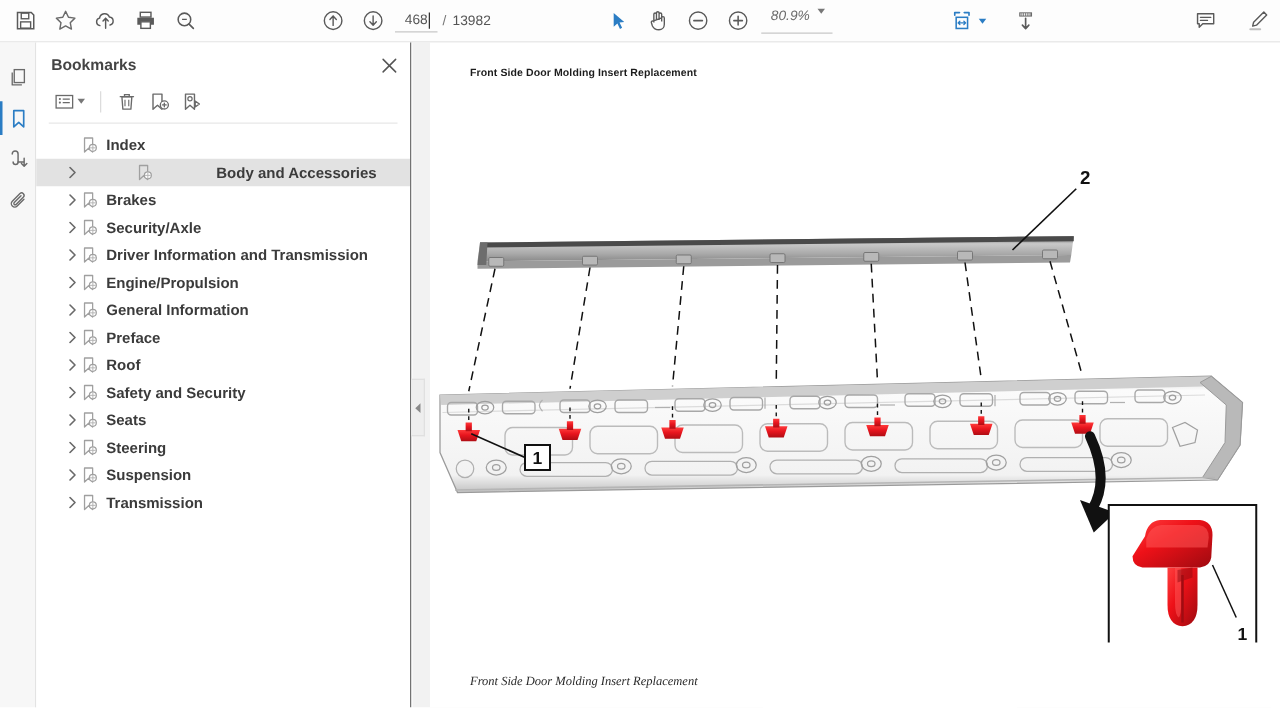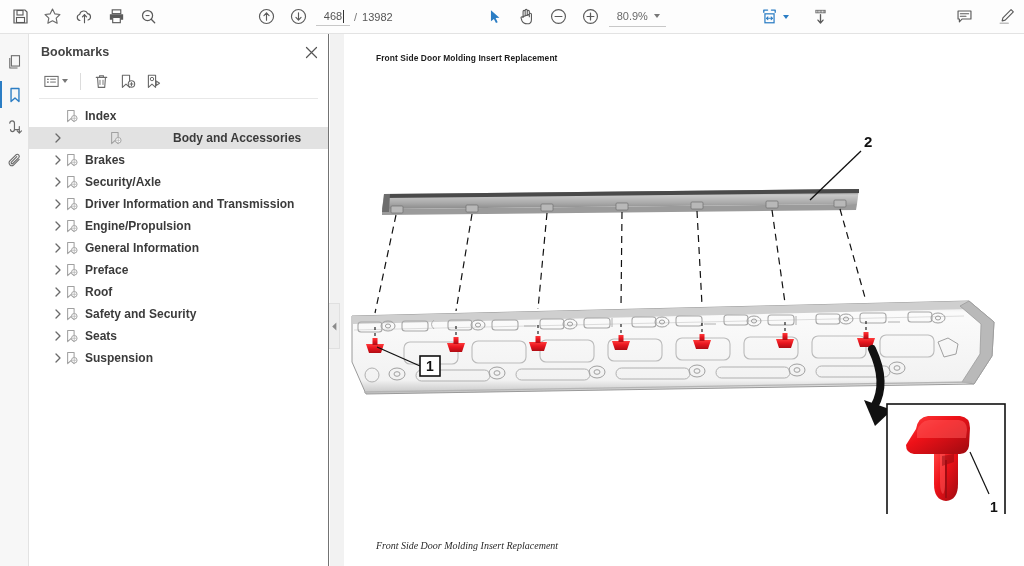--- a/index.html
+++ b/index.html
@@ -45,26 +45,27 @@
   }
   .pagenum-wrap { position: relative; display: inline-block; }
   .caret {
     position: absolute; right: 6px; top: 3px;
     width: 1px; height: 13px; background: #333;
   }
   .pagesep { margin: 0 5px 0 4px; color: #777; }
   .pagetotal { color: #555; font-size: 11px; text-align: right; }
 
   .zoombox {
-    display: flex; align-items: center;
+    display: flex; align-items: flex-start;
     border-bottom: 1px solid #c8c8c8;
     padding: 0 2px 1px 2px;
     margin: 0 2px;
     height: 20px;
     cursor: pointer;
+    font-style: italic;
   }
   .zoomval { font-size: 11px; color: #6a6a6a; padding: 0 6px; }
   .tri-down {
     width: 0; height: 0;
     border-left: 3.5px solid transparent;
     border-right: 3.5px solid transparent;
     border-top: 4px solid #777;
     margin-right: 4px;
   }
   .tri-down.blue { border-top-color: #2b7dc4; }
@@ -587,21 +588,51 @@
               <path d="M2 1l4 4-4 4" fill="none" stroke="#6a6a6a" stroke-width="1.3" stroke-linecap="round" stroke-linejoin="round"></path>
             </svg>
           </span>
           <span class="bm-icon">
             <svg width="14" height="14" viewBox="0 0 16 16">
               <path d="M3 1.6h7.4v12.8L6.7 11 3 14.4z" fill="none" stroke="#a0a0a0" stroke-width="1.2" stroke-linejoin="round"></path>
               <circle cx="10.6" cy="10.6" r="3.2" fill="#fff" stroke="#a0a0a0" stroke-width="1.1"></circle>
               <path d="M8 10.6h5.2M10.6 8v5.2" stroke="#b4b4b4" stroke-width="0.9"></path>
             </svg>
           </span>
+          <span class="bm-label">Steering</span>
+        </div>
+        <div class="bm-row">
+          <span class="bm-chev">
+            <svg width="8" height="10" viewBox="0 0 8 10">
+              <path d="M2 1l4 4-4 4" fill="none" stroke="#6a6a6a" stroke-width="1.3" stroke-linecap="round" stroke-linejoin="round"></path>
+            </svg>
+          </span>
+          <span class="bm-icon">
+            <svg width="14" height="14" viewBox="0 0 16 16">
+              <path d="M3 1.6h7.4v12.8L6.7 11 3 14.4z" fill="none" stroke="#a0a0a0" stroke-width="1.2" stroke-linejoin="round"></path>
+              <circle cx="10.6" cy="10.6" r="3.2" fill="#fff" stroke="#a0a0a0" stroke-width="1.1"></circle>
+              <path d="M8 10.6h5.2M10.6 8v5.2" stroke="#b4b4b4" stroke-width="0.9"></path>
+            </svg>
+          </span>
           <span class="bm-label">Suspension</span>
+        </div>
+        <div class="bm-row">
+          <span class="bm-chev">
+            <svg width="8" height="10" viewBox="0 0 8 10">
+              <path d="M2 1l4 4-4 4" fill="none" stroke="#6a6a6a" stroke-width="1.3" stroke-linecap="round" stroke-linejoin="round"></path>
+            </svg>
+          </span>
+          <span class="bm-icon">
+            <svg width="14" height="14" viewBox="0 0 16 16">
+              <path d="M3 1.6h7.4v12.8L6.7 11 3 14.4z" fill="none" stroke="#a0a0a0" stroke-width="1.2" stroke-linejoin="round"></path>
+              <circle cx="10.6" cy="10.6" r="3.2" fill="#fff" stroke="#a0a0a0" stroke-width="1.1"></circle>
+              <path d="M8 10.6h5.2M10.6 8v5.2" stroke="#b4b4b4" stroke-width="0.9"></path>
+            </svg>
+          </span>
+          <span class="bm-label">Transmission</span>
         </div>
       </div>
   </div>
 
   <div class="collapser">
     <svg width="7" height="9" viewBox="0 0 7 9">
         <path d="M5.4 0.6L1.2 4.5l4.2 3.9z" fill="#8a8a8a"></path>
       </svg>
   </div>
 

